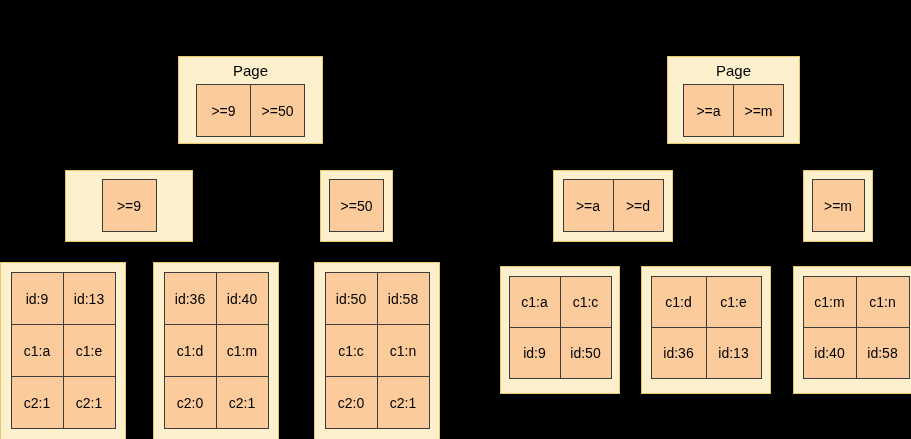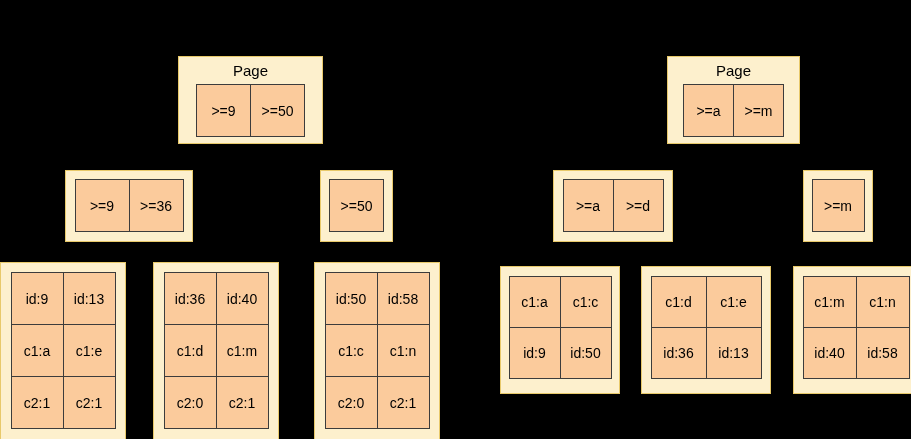--- a/index.html
+++ b/index.html
@@ -103,21 +103,20 @@
         <div class="cell" style="width:54px;height:52px;">&gt;=9</div>
         <div class="cell" style="width:54px;height:52px;">&gt;=50</div>
       </div>
     </div>
   </div>
 
   <div class="node" style="left:65px; top:170px; width:128px; height:72px; padding-top:8px;">
     <div class="grid">
       <div class="grid-row">
         <div class="cell" style="width:54px;height:52px;">&gt;=9</div>
-        <div class="cell" style="width:54px;height:52px;">&gt;=36</div>
       </div>
     </div>
   </div>
 
   <div class="node" style="left:320px; top:170px; width:73px; height:72px; padding-top:8px;">
     <div class="grid">
       <div class="grid-row">
         <div class="cell" style="width:54px;height:52px;">&gt;=50</div>
       </div>
     </div>

